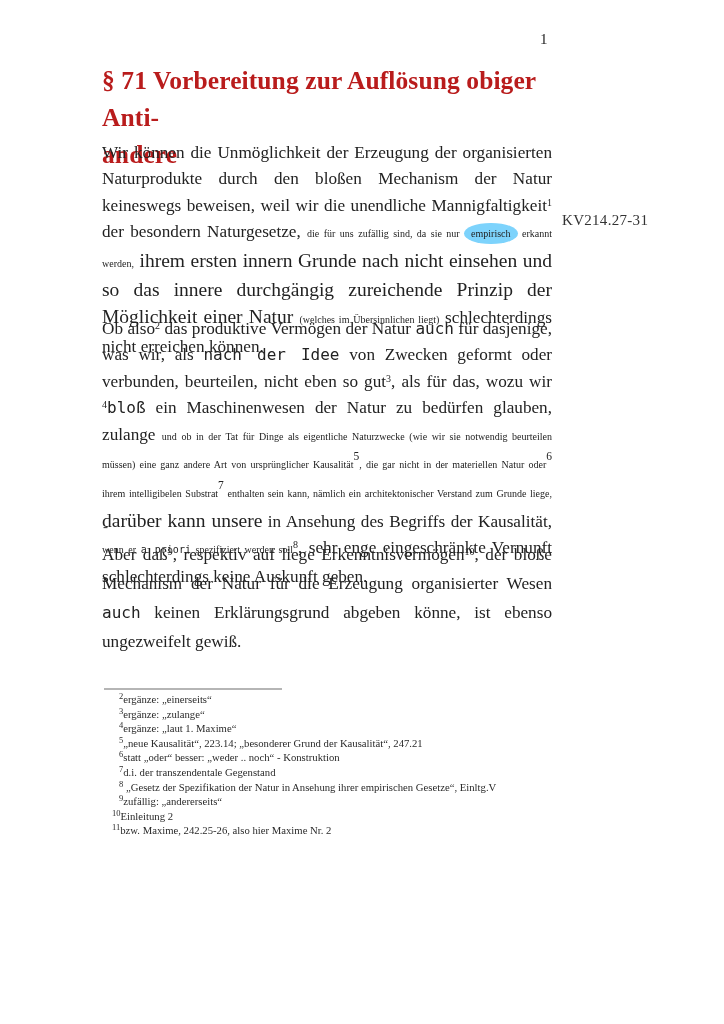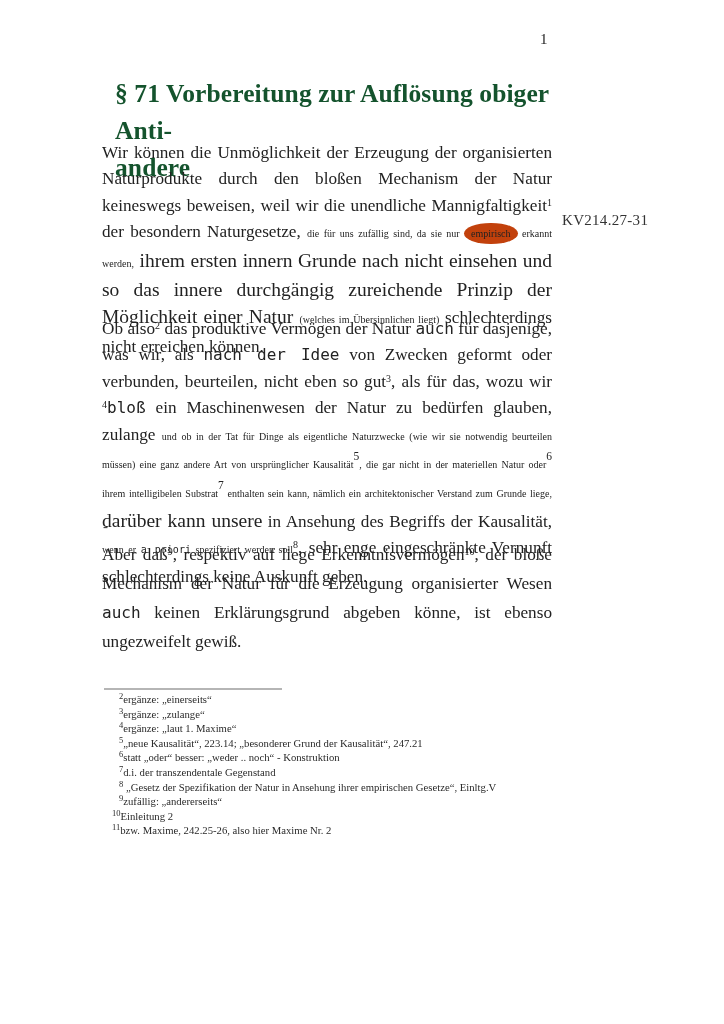--- a/index.html
+++ b/index.html
@@ -25,27 +25,27 @@
       top: 31px;
       left: 540px;
       font-size: 15px;
       font-family: "Liberation Serif", serif;
     }
     .title {
       position: absolute;
       left: 102px;
       top: 62px;
       width: 460px;
-      margin: 13px;
+      margin: 0;
       font-family: "Liberation Serif", serif;
       font-weight: bold;
       font-size: 25.5px;
       line-height: 37px;
       letter-spacing: 0.1px;
-      color: #14532d;
+      color: #b91c1c;
     }
     .body-block {
       position: absolute;
       left: 102px;
       width: 450px;
       font-family: "Liberation Serif", serif;
       font-size: 17.2px;
       line-height: 26.4px;
       text-align: justify;
       color: #222;
@@ -67,21 +67,21 @@
     sup {
       font-size: 10px;
       line-height: 0;
       vertical-align: 0.55em;
     }
     sup.large-sup {
       font-size: 11.5px;
       vertical-align: 0.7em;
     }
     .highlight {
-      background: #c2410c;
+      background: #7dd3fc;
       border-radius: 50%;
       padding: 5px 7px;
     }
     .marginal {
       position: absolute;
       left: 562px;
       top: 212px;
       font-family: "Liberation Serif", serif;
       font-size: 15px;
       letter-spacing: 0.3px;

